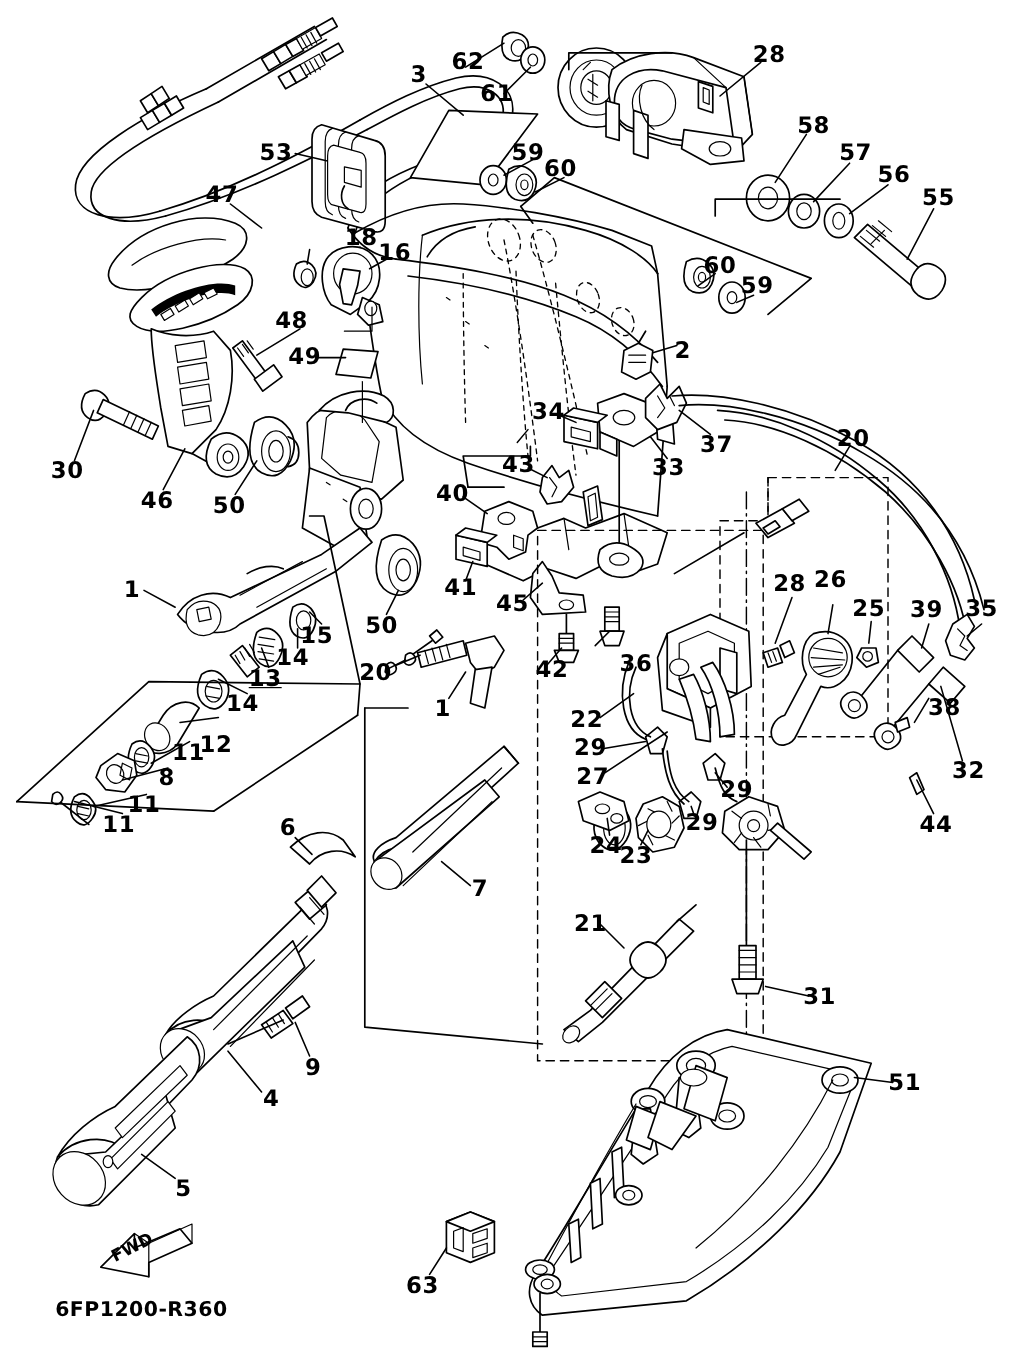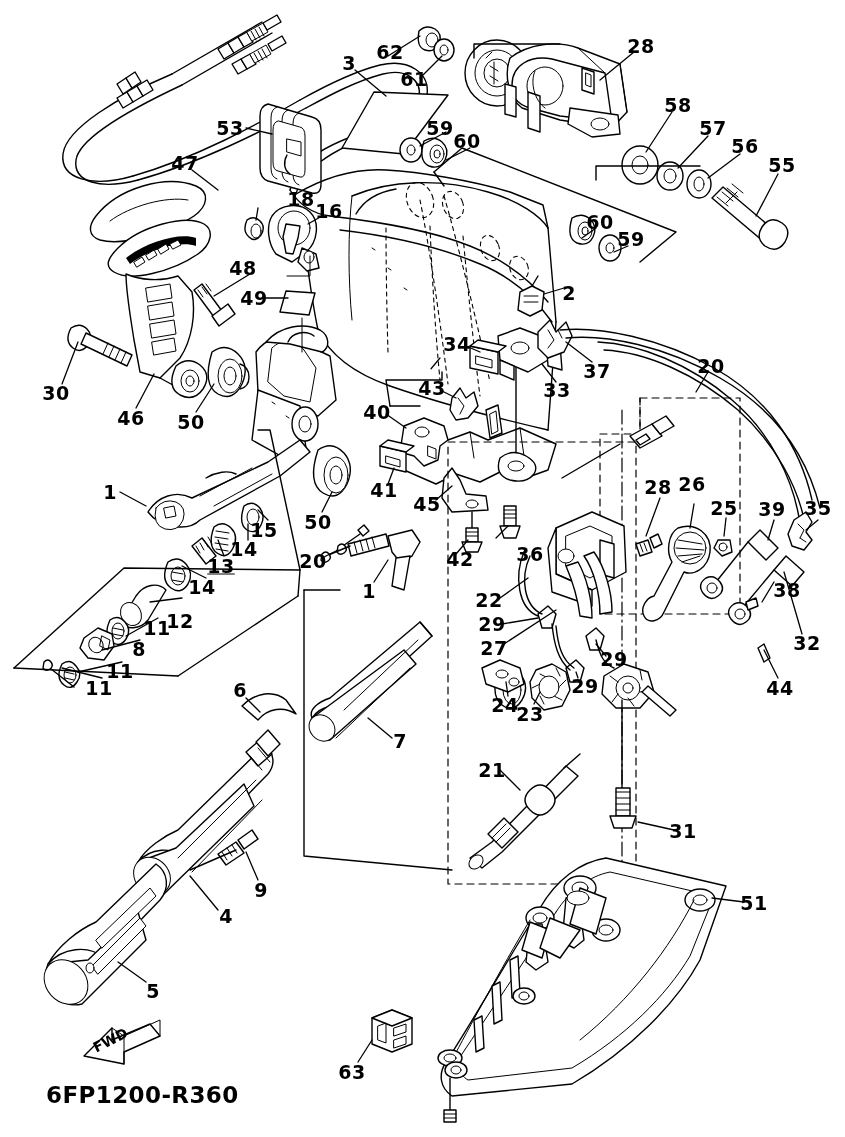--- a/index.html
+++ b/index.html
@@ -21,21 +21,21 @@
     letter-spacing:0.5px;
     line-height:1;
     white-space:nowrap;
     transform:translate(-50%,-50%);
     user-select:none;
   }
   #diagram-code{
     position:absolute;
     left:46px;top:1082px;
     font-family:"DejaVu Sans","Liberation Sans",sans-serif;
-    font-size:23px;
+    font-size:17px;
     font-weight:700;
     color:#000;
     letter-spacing:0.4px;
     white-space:nowrap;
   }
   #fwd-label{
     position:absolute;
     left:92px;top:1032px;
     font-family:"DejaVu Sans","Liberation Sans",sans-serif;
     font-size:14px;

